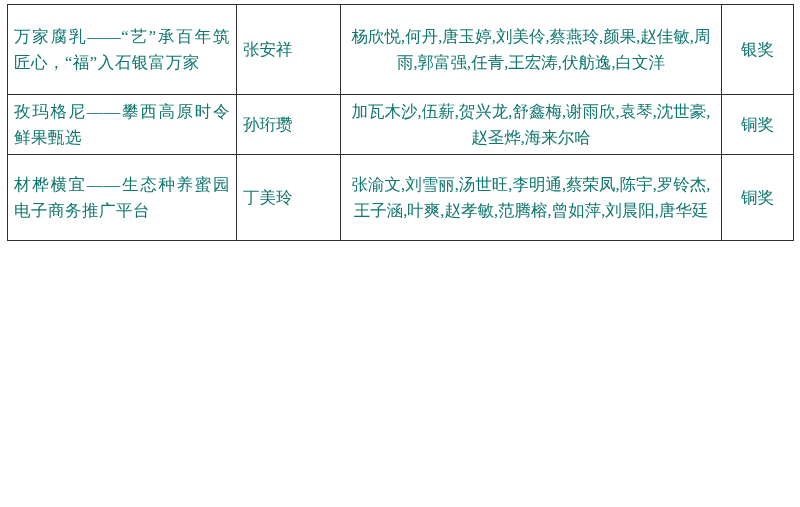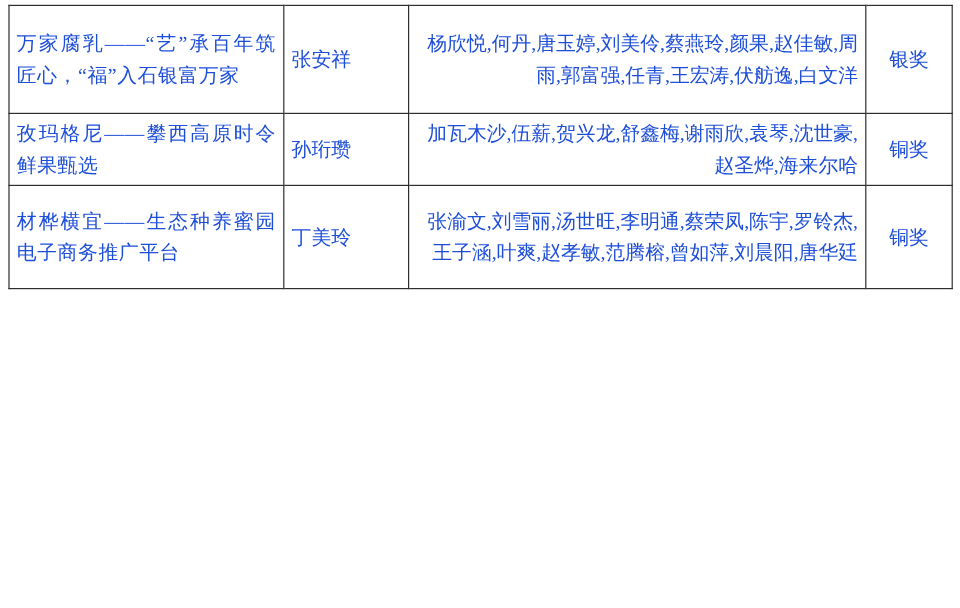--- a/index.html
+++ b/index.html
@@ -9,21 +9,21 @@
     width: 800px;
     height: 507px;
     overflow: hidden;
   }
   .page {
     width: 800px;
     height: 507px;
     box-sizing: border-box;
     padding: 4px 7px;
     font-family: "Liberation Serif", "DejaVu Serif", serif;
-    color: #1d4ed8;
+    color: #0f766e;
   }
   table.awards {
     border-collapse: collapse;
     width: 786px;
     table-layout: fixed;
   }
   table.awards td {
     border: 1px solid #2e2e2e;
     font-size: 16.5px;
     line-height: 26px;
@@ -36,21 +36,21 @@
   td.project {
     text-align: justify;
     padding-left: 7px;
     padding-right: 8px;
     letter-spacing: 0.5px;
   }
   td.advisor {
     padding-left: 11px;
   }
   td.members {
-    text-align: right;
+    text-align: center;
     padding-left: 9px;
     padding-right: 6px;
   }
   td.award {
     text-align: center;
     padding: 0;
   }
 </style>
 </head>
 <body>

